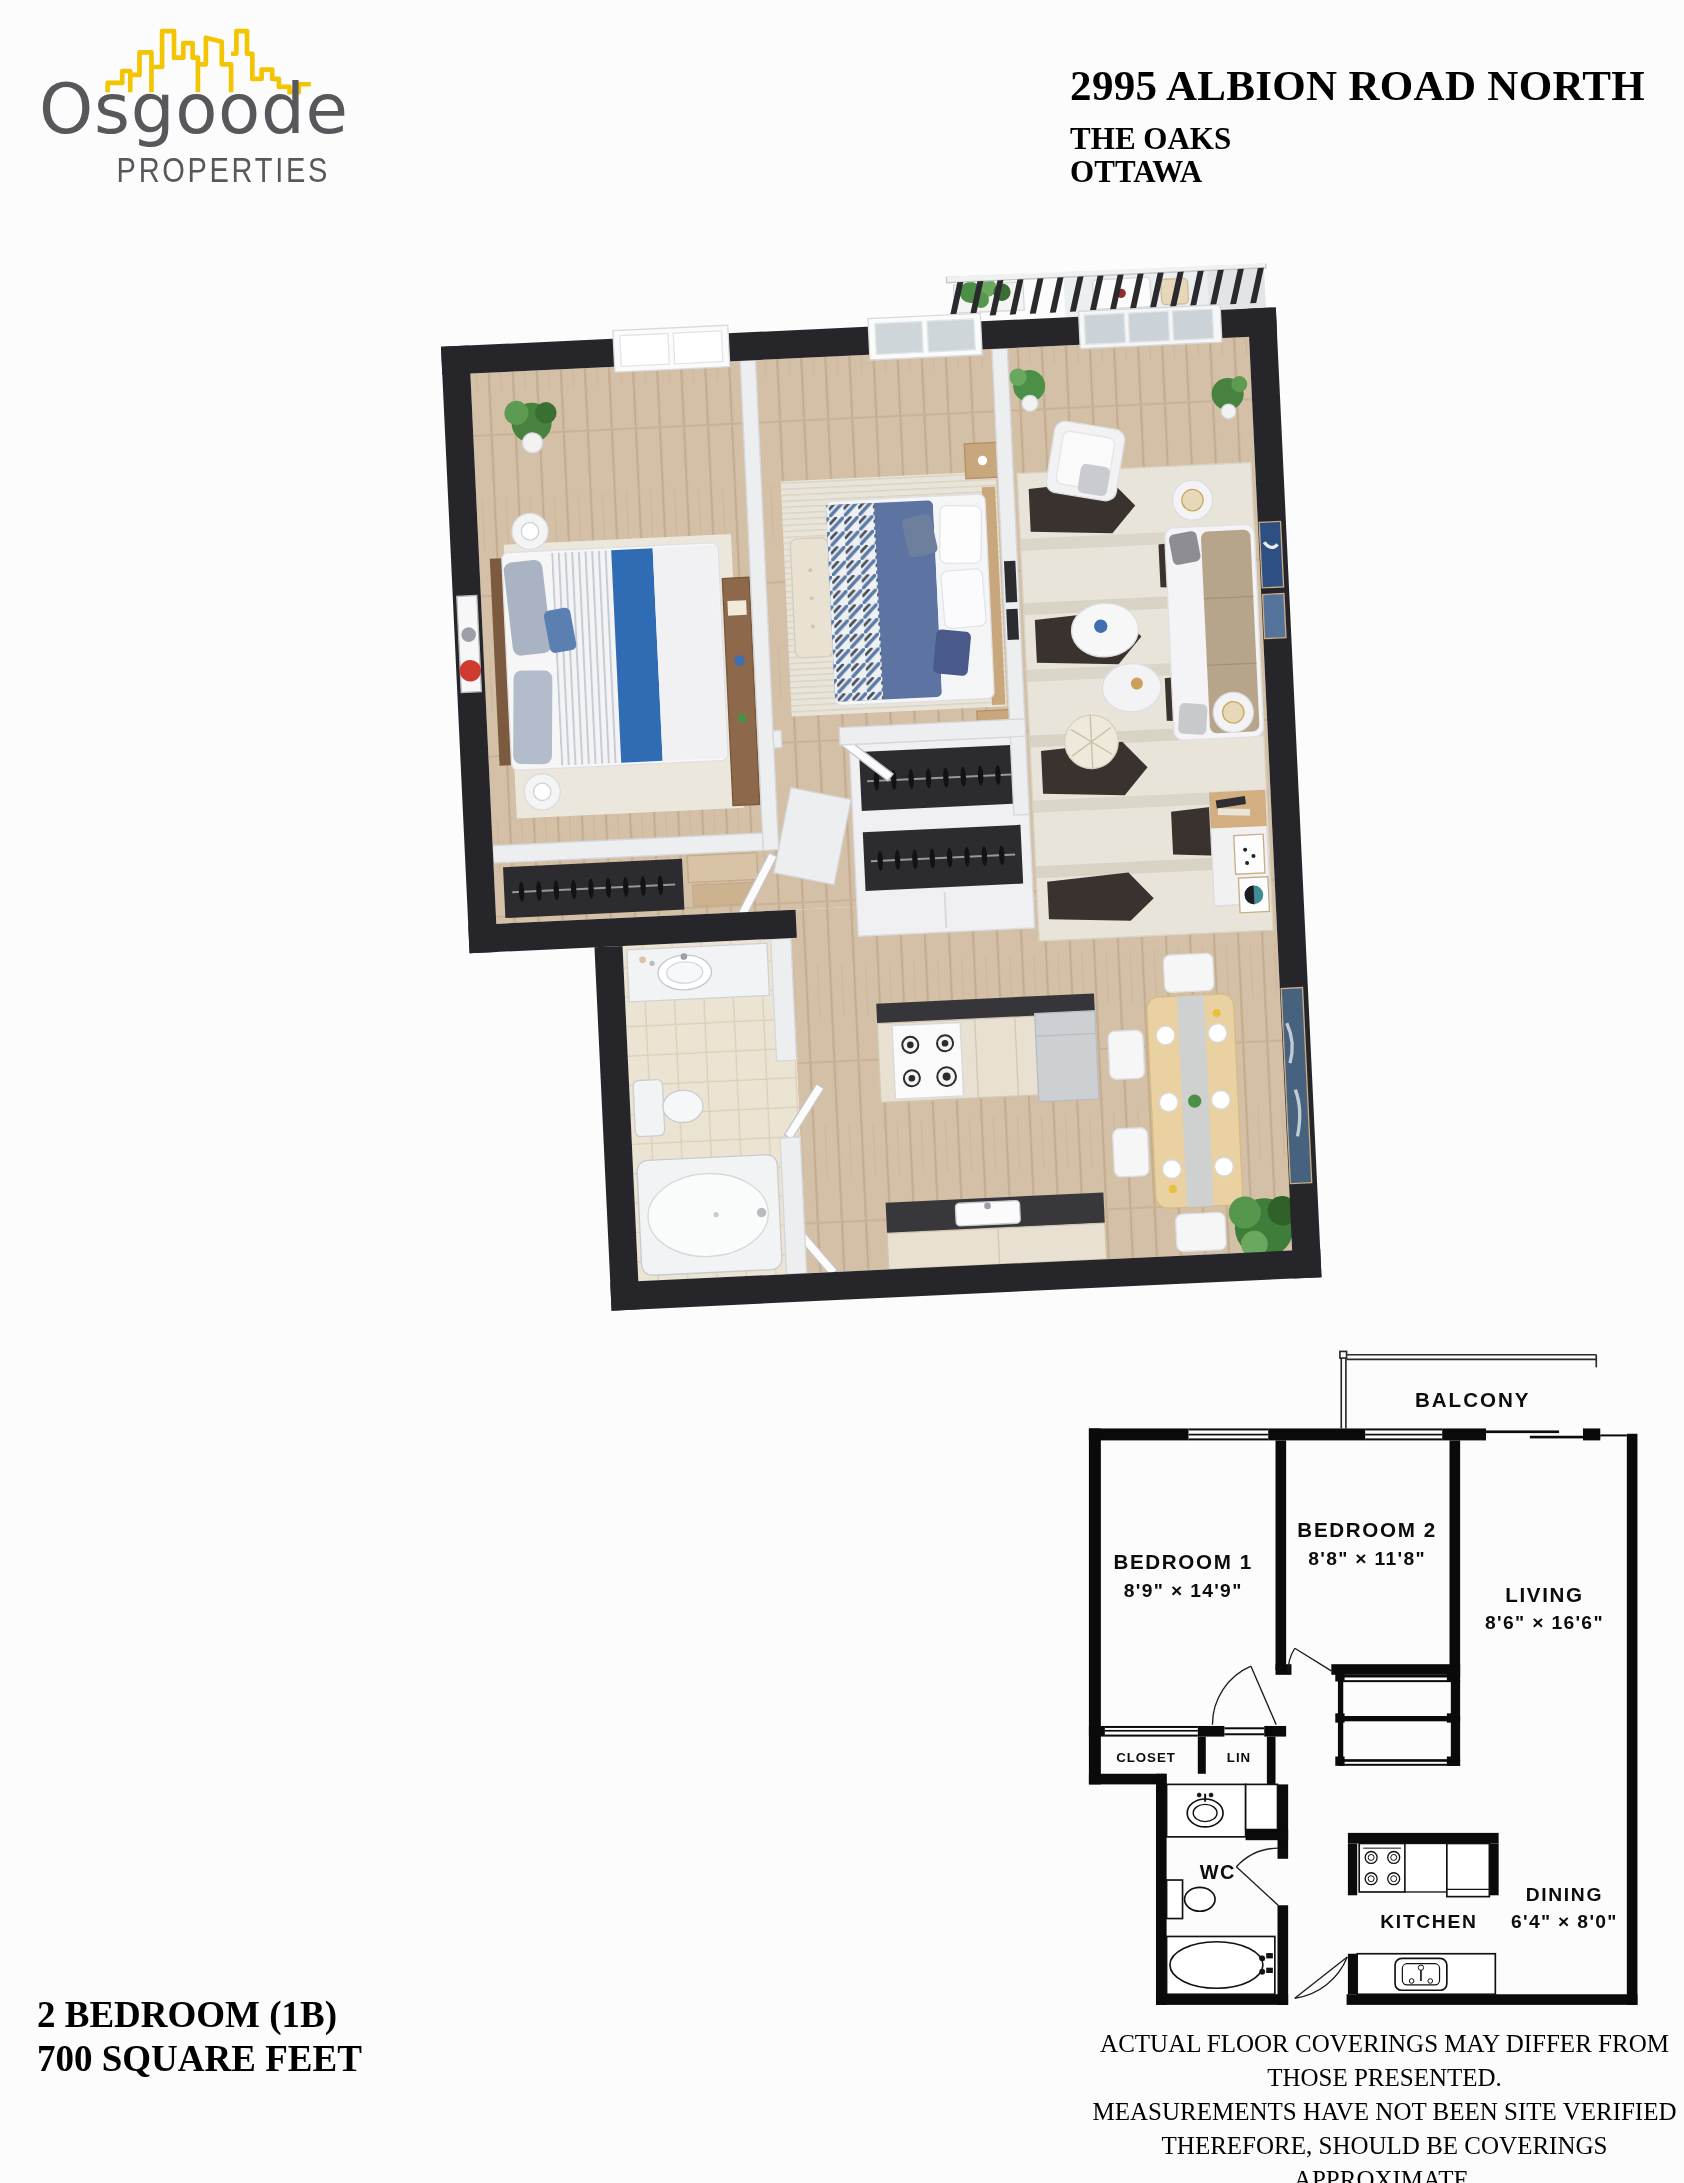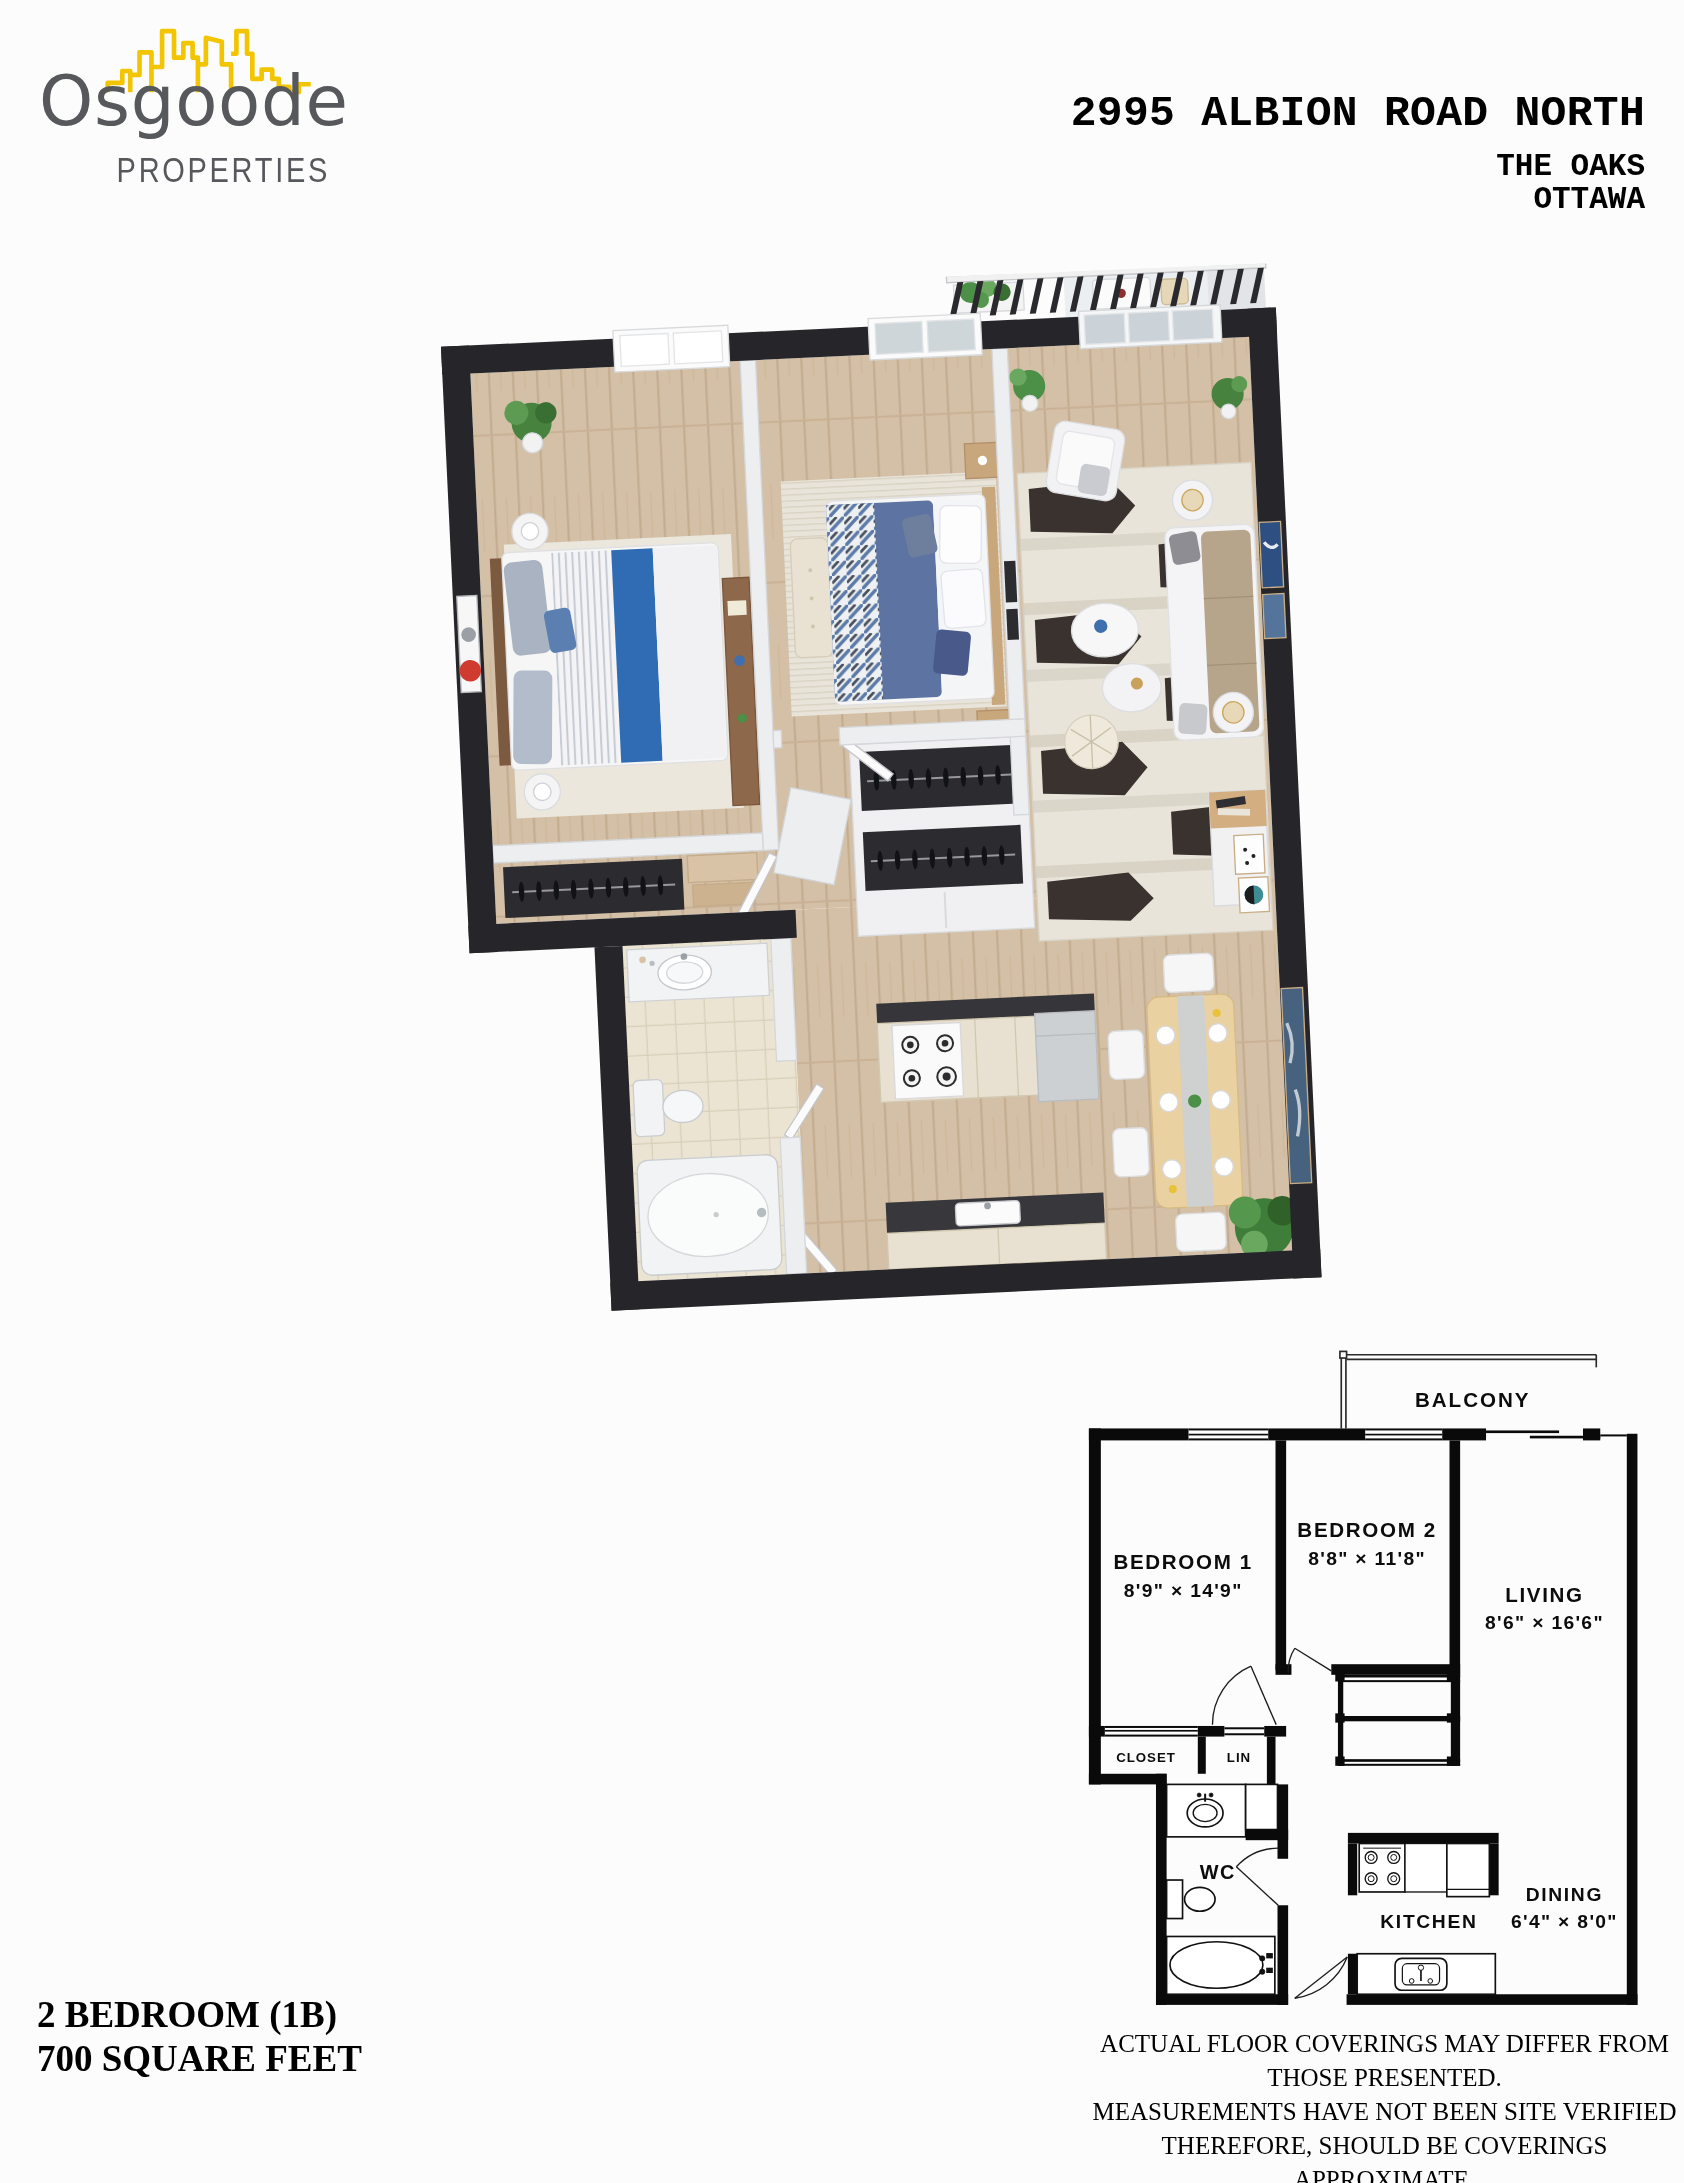--- a/index.html
+++ b/index.html
@@ -4,31 +4,31 @@
 <style>
   html,body{margin:0;padding:0;}
   body{
     width:1685px;height:2183px;position:relative;overflow:hidden;
     background:#fcfcfc;font-family:"Liberation Sans",sans-serif;
   }
   
   .logo{position:absolute;left:39px;top:22.6px;width:292px;}
   .logo-skyline{position:absolute;left:66px;top:4px;width:219px;height:68px;}
   .logo-word{
-    position:absolute;left:0;top:44px;width:292px;
+    position:absolute;left:0;top:52px;width:292px;
     font-family:"DejaVu Sans",sans-serif;font-size:69px;font-weight:400;
     color:#57585c;letter-spacing:0.7px;line-height:1;
   }
   .logo-tag{
     position:absolute;left:0;top:128px;width:291px;text-align:right;
     font-family:"Liberation Sans",sans-serif;font-size:29px;font-weight:400;
     color:#57585c;letter-spacing:2.7px;transform:scaleY(1.18);transform-origin:top;
   }
   
-  .header{position:absolute;right:40px;top:92px;text-align:right;font-family:Liberation Mono, monospace;color:#000;}
+  .header{position:absolute;right:40px;top:64px;font-family:Liberation Serif, serif;color:#000;}
   .header .address{font-size:43px;font-weight:700;letter-spacing:0.3px;line-height:1;}
   .header .building{font-size:31px;font-weight:700;margin-top:16px;line-height:1;}
   .header .city{font-size:31px;font-weight:700;margin-top:2px;line-height:1;}
   
   .plan3d{position:absolute;left:342px;top:282px;width:984px;height:1043px;
           transform:rotate(-2.4deg);transform-origin:50% 50%;}
   
   .plan2d{position:absolute;left:1065px;top:1335px;width:601px;height:675px;}
   .p2dlabel{font-family:"Liberation Sans",sans-serif;font-weight:600;fill:#0c0c0c;}
   

